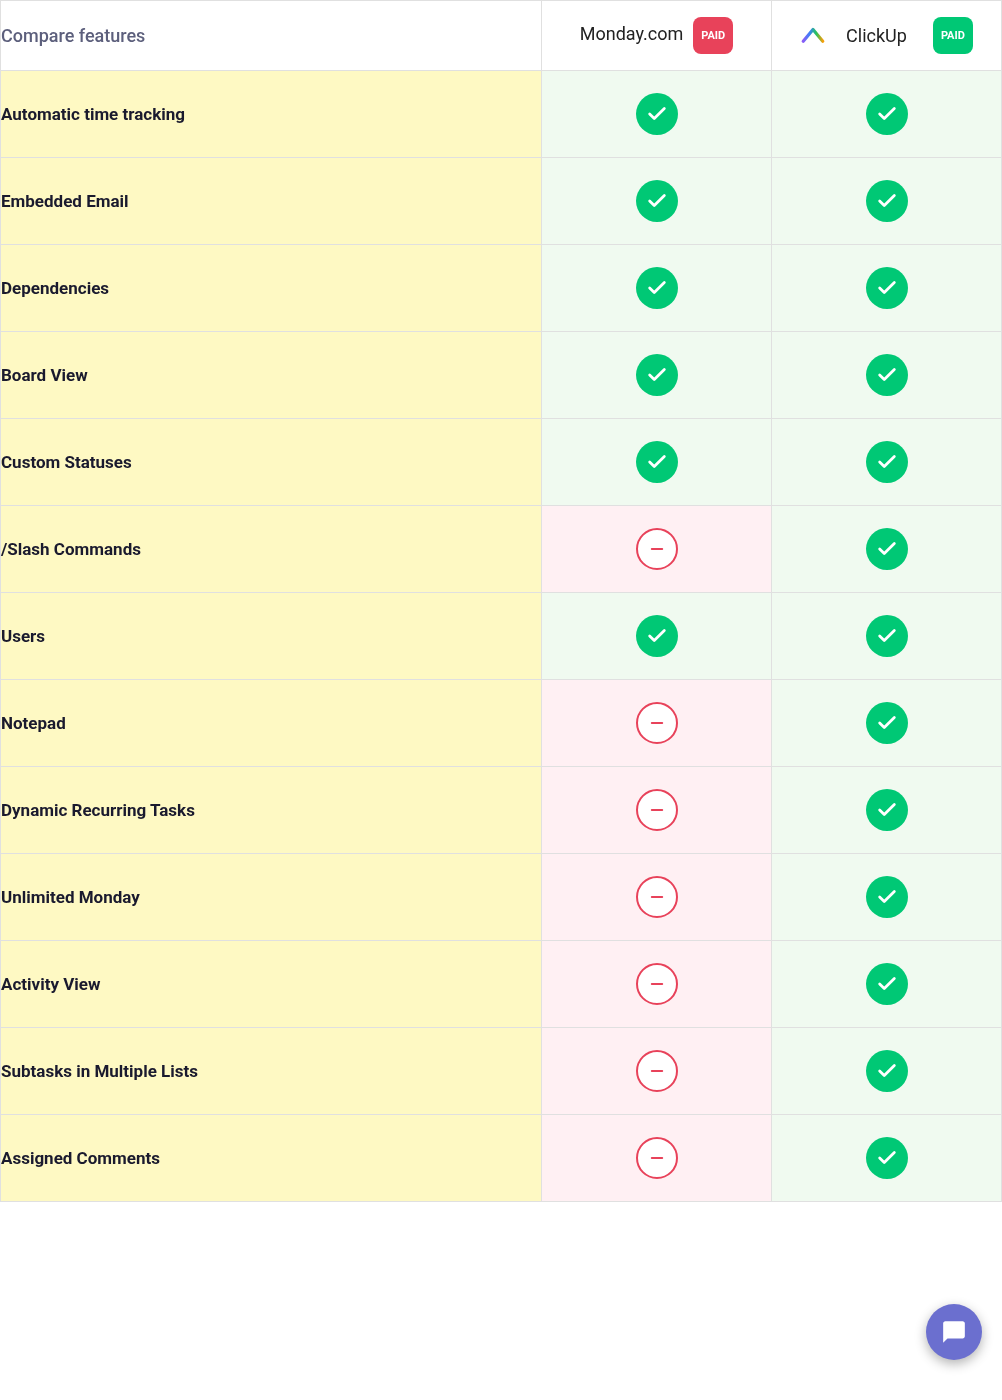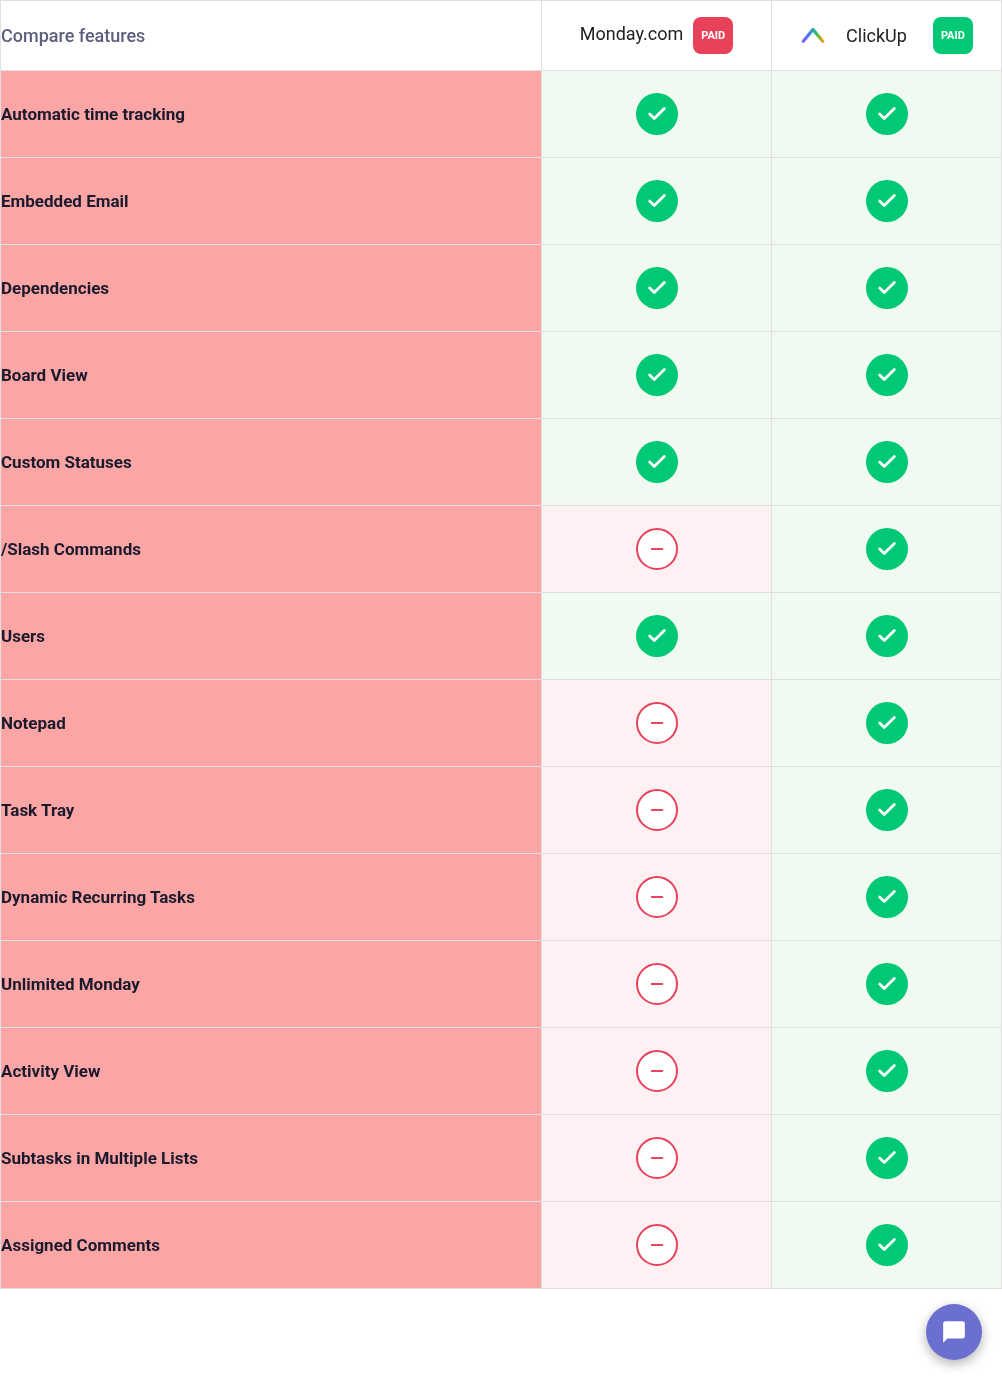--- a/index.html
+++ b/index.html
@@ -85,21 +85,21 @@
       vertical-align: middle;
       text-align: center;
     }
 
     .feature-name {
       text-align: left !important;
       padding-left: 20px;
       font-weight: 700;
       font-size: 17px;
       color: #1a1a2e;
-      background: #fca5a5;
+      background: #fef9c3;
     }
 
     .cell-green {
       background: #f0faf0;
     }
 
     .cell-red {
       background: #fff0f3;
     }
 
@@ -291,33 +291,20 @@
           <line x1="5" y1="12" x2="19" y2="12"></line>
         </svg>
       </span></td>
         <td class="cell-green"><span class="check-icon">
         <svg viewBox="0 0 24 24" fill="none" stroke="#fff" stroke-width="3" stroke-linecap="round" stroke-linejoin="round">
           <polyline points="20 6 9 17 4 12"></polyline>
         </svg>
       </span></td>
       </tr>
       <tr class="feature-row">
-        <td class="feature-name">Task Tray</td>
-        <td class="cell-red"><span class="minus-icon">
-        <svg viewBox="0 0 24 24" fill="none" stroke="#e8425a" stroke-width="2.5" stroke-linecap="round">
-          <line x1="5" y1="12" x2="19" y2="12"></line>
-        </svg>
-      </span></td>
-        <td class="cell-green"><span class="check-icon">
-        <svg viewBox="0 0 24 24" fill="none" stroke="#fff" stroke-width="3" stroke-linecap="round" stroke-linejoin="round">
-          <polyline points="20 6 9 17 4 12"></polyline>
-        </svg>
-      </span></td>
-      </tr>
-      <tr class="feature-row">
         <td class="feature-name">Dynamic Recurring Tasks</td>
         <td class="cell-red"><span class="minus-icon">
         <svg viewBox="0 0 24 24" fill="none" stroke="#e8425a" stroke-width="2.5" stroke-linecap="round">
           <line x1="5" y1="12" x2="19" y2="12"></line>
         </svg>
       </span></td>
         <td class="cell-green"><span class="check-icon">
         <svg viewBox="0 0 24 24" fill="none" stroke="#fff" stroke-width="3" stroke-linecap="round" stroke-linejoin="round">
           <polyline points="20 6 9 17 4 12"></polyline>
         </svg>

